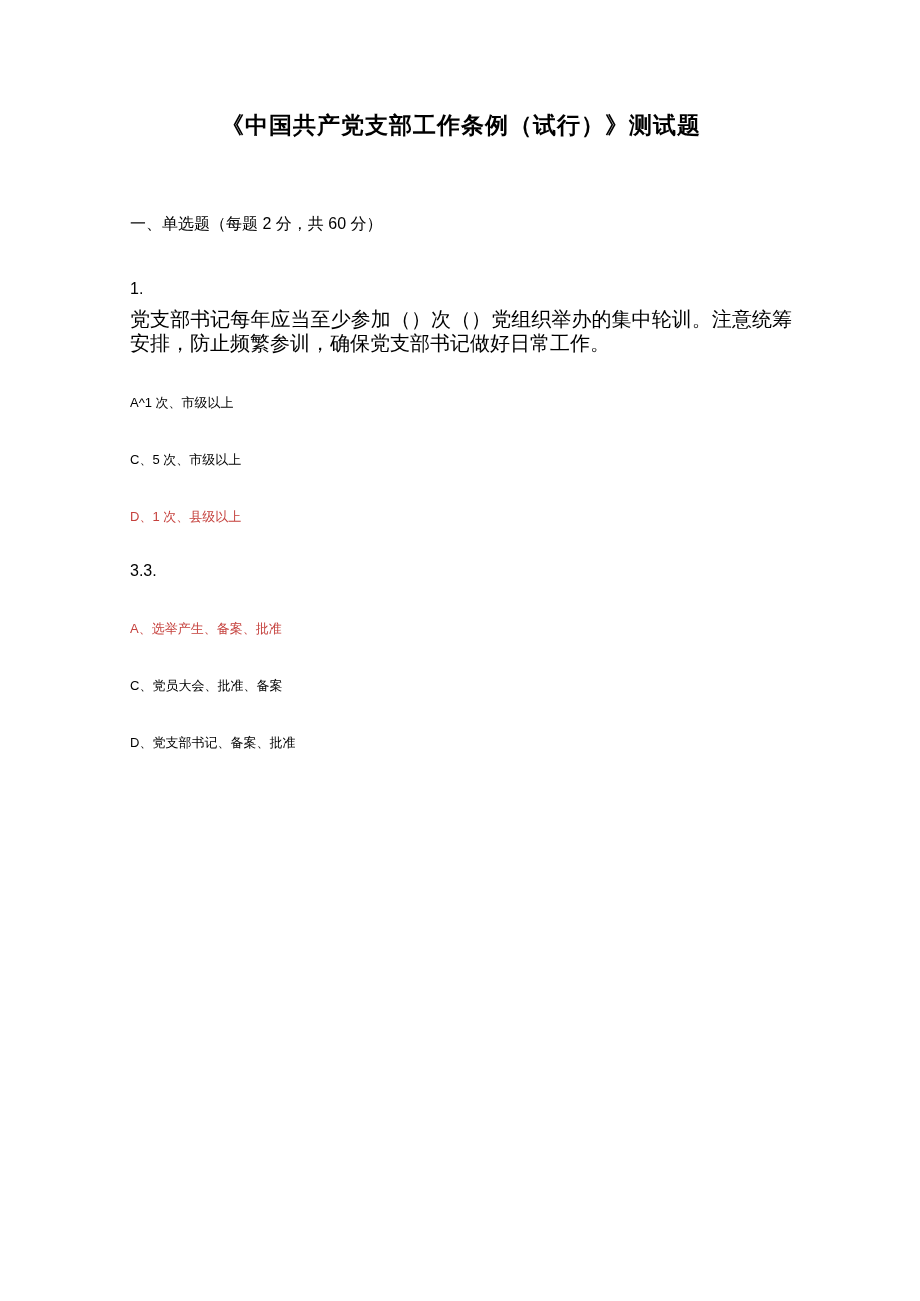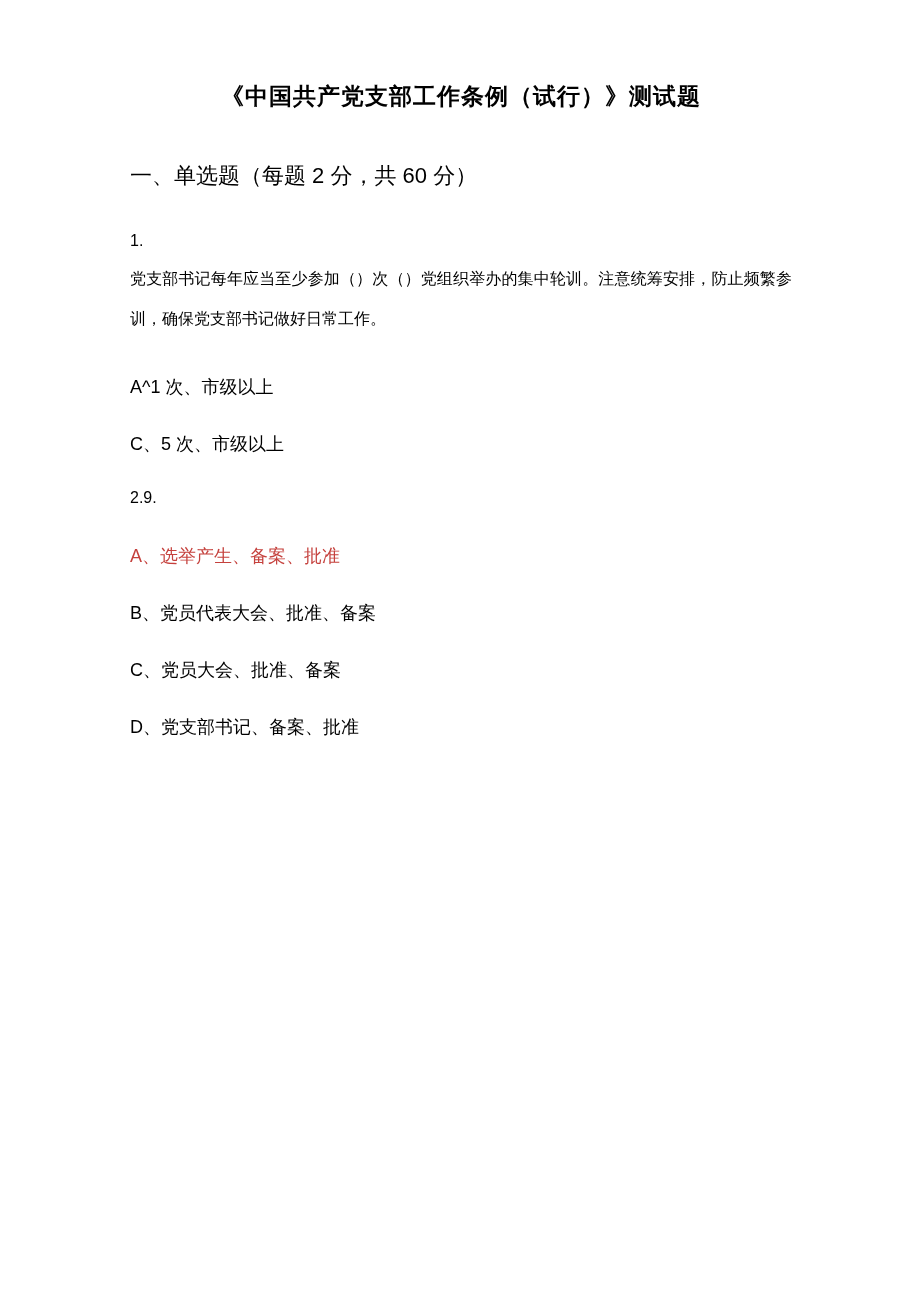--- a/index.html
+++ b/index.html
@@ -15,52 +15,52 @@
     color: #000000;
   }
   .doc {
     position: absolute;
     left: 130px;
     top: 0;
     width: 662px;
   }
   .doc-title {
     margin: 0;
-    padding-top: 81px;
+    padding-top: 110px;
     font-size: 23px;
     font-weight: 600;
     line-height: 32px;
     text-align: center;
     font-family: "Liberation Serif", "DejaVu Serif", serif;
     letter-spacing: 1px;
     white-space: nowrap;
   }
   .section-heading {
-    margin: 51px 0 0 0;
-    font-size: 22px;
+    margin: 70px 0 0 0;
+    font-size: 16px;
     line-height: 24px;
   }
   .question {
     margin: 0;
   }
   .q-number {
     margin: 43px 0 0 0;
     font-size: 16px;
     line-height: 20px;
   }
   .q-text {
     margin: 8px 0 0 0;
-    font-size: 16px;
-    line-height: 40px;
+    font-size: 20px;
+    line-height: 24px;
     text-align: justify;
     text-justify: inter-ideograph;
   }
   .option {
     margin: 37px 0 0 0;
-    font-size: 18px;
+    font-size: 13px;
     line-height: 20px;
   }
   .option.first {
     margin-top: 38px;
   }
   .option.answer {
     color: var(--answer-color, #c5413d);
   }
   .q2 .q-number {
     margin-top: 34px;
@@ -73,23 +73,23 @@
 
   <h1 class="doc-title">《中国共产党支部工作条例（试行）》测试题</h1>
 
   <p class="section-heading">一、单选题（每题 2 分，共 60 分）</p>
 
   <div class="question q1">
     <p class="q-number">1.</p>
     <p class="q-text">党支部书记每年应当至少参加（）次（）党组织举办的集中轮训。注意统筹安排，防止频繁参训，确保党支部书记做好日常工作。</p>
     <p class="option first">A^1 次、市级以上</p>
     <p class="option">C、5 次、市级以上</p>
+    <p class="option answer">D、1 次、县级以上</p>
   </div>
 
   <div class="question q2">
-    <p class="q-number">2.9.</p>
+    <p class="q-number">3.3.</p>
     <p class="option first answer">A、选举产生、备案、批准</p>
-    <p class="option">B、党员代表大会、批准、备案</p>
     <p class="option">C、党员大会、批准、备案</p>
     <p class="option">D、党支部书记、备案、批准</p>
   </div>
 
 </div>
 
 </body></html>

